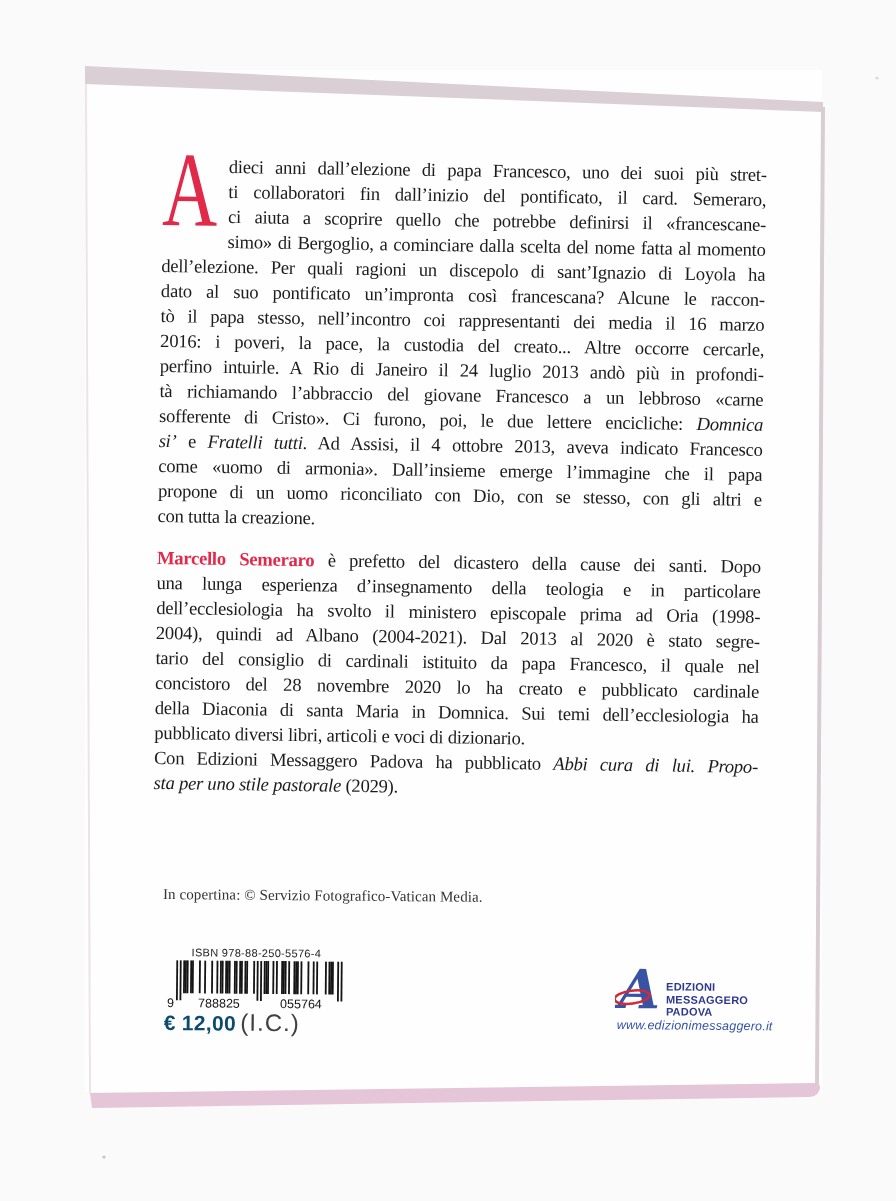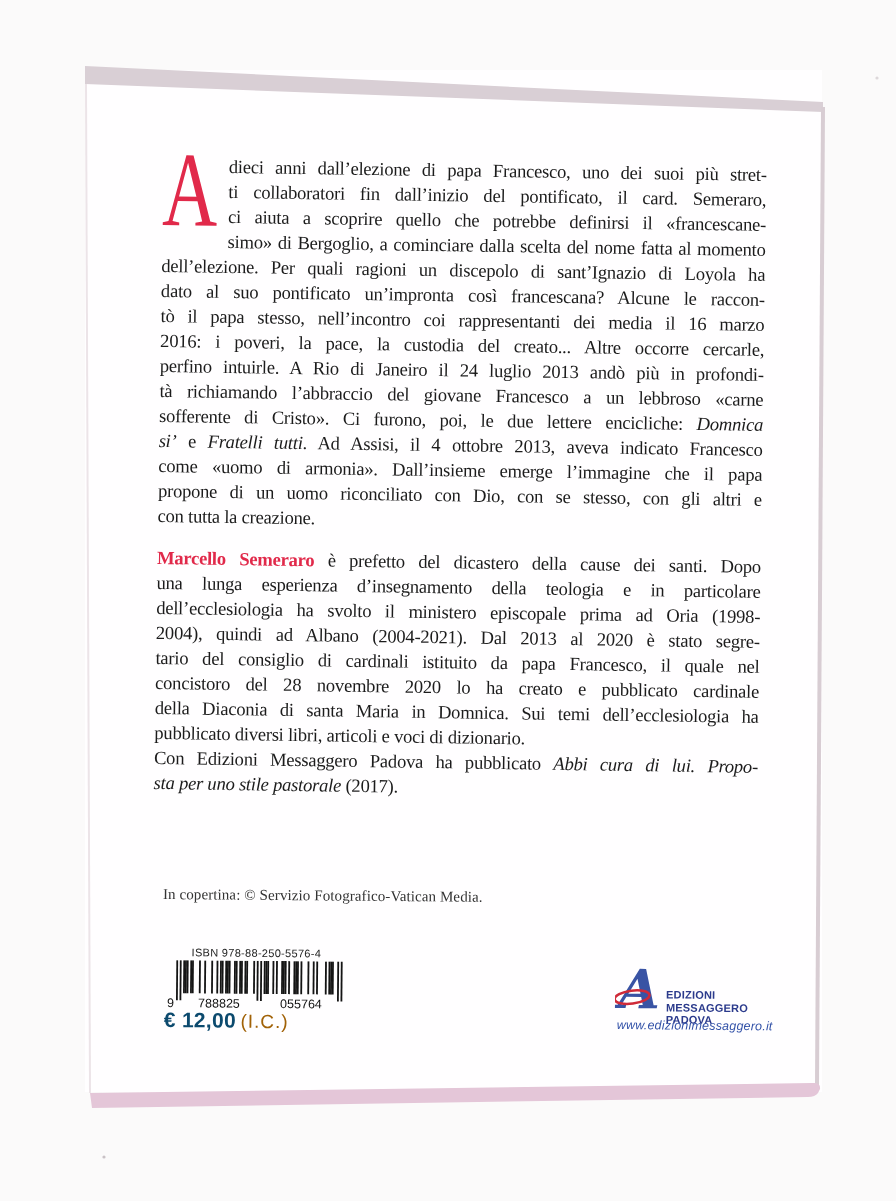--- a/index.html
+++ b/index.html
@@ -55,25 +55,25 @@
   }
   #barcode-svg rect{fill:#141414;}
   #barcode-svg text{
     font-family:"Liberation Sans",sans-serif;font-size:12.5px;fill:#111;
   }
   .price{
     position:absolute;left:5px;top:122px;
     font-family:"Liberation Sans",sans-serif;white-space:nowrap;
   }
   .price .amount{font-weight:bold;font-size:21px;color:#0c4a6e;letter-spacing:0.3px;}
-  .price .note{font-size:19px;color:#a16207;letter-spacing:1px;}
+  .price .note{font-size:24px;color:#404040;letter-spacing:1px;}
   .logo{position:absolute;left:456px;top:66px;display:flex;}
   .logo-a{width:48px;height:60px;flex:0 0 auto;}
   .logo-text{
-    margin:32px 0 0 3px;
+    margin:24px 0 0 3px;
     font-family:"Liberation Sans",sans-serif;
     font-size:11px;line-height:12.5px;letter-spacing:0.2px;
     color:var(--logo_text_blue,#2b3a8c);font-weight:bold;
     white-space:nowrap;
   }
   .website{
     position:absolute;left:458px;top:128px;
     font-family:"Liberation Sans",sans-serif;font-style:italic;
     font-size:12.5px;color:var(--website_blue,#3352a8);letter-spacing:0.2px;
     white-space:nowrap;
@@ -114,21 +114,21 @@
   <div class="para bio">
       <div class="tline"><span class="bold red">Marcello Semeraro</span><span> è prefetto del dicastero della cause dei santi. Dopo</span></div>
       <div class="tline"><span>una lunga esperienza d’insegnamento della teologia e in particolare</span></div>
       <div class="tline"><span>dell’ecclesiologia ha svolto il ministero episcopale prima ad Oria (1998-</span></div>
       <div class="tline"><span>2004), quindi ad Albano (2004-2021). Dal 2013 al 2020 è stato segre-</span></div>
       <div class="tline"><span>tario del consiglio di cardinali istituito da papa Francesco, il quale nel</span></div>
       <div class="tline"><span>concistoro del 28 novembre 2020 lo ha creato e pubblicato cardinale</span></div>
       <div class="tline"><span>della Diaconia di santa Maria in Domnica. Sui temi dell’ecclesiologia ha</span></div>
       <div class="tline tlast"><span>pubblicato diversi libri, articoli e voci di dizionario.</span></div>
       <div class="tline"><span>Con Edizioni Messaggero Padova ha pubblicato </span><span class="it">Abbi cura di lui. Propo-</span></div>
-      <div class="tline tlast"><span class="it">sta per uno stile pastorale</span><span> (2017).</span></div>
+      <div class="tline tlast"><span class="it">sta per uno stile pastorale</span><span> (2029).</span></div>
     </div>
 </div>
 
 <div class="bottom-block">
   <div class="credit">In copertina: © Servizio Fotografico-Vatican Media.</div>
 
   <div class="barcode-wrap">
     <div class="isbn-label">ISBN 978-88-250-5576-4</div>
     <svg id="barcode-svg" width="178" height="50" viewBox="0 0 178 50">
       <g id="bars">

